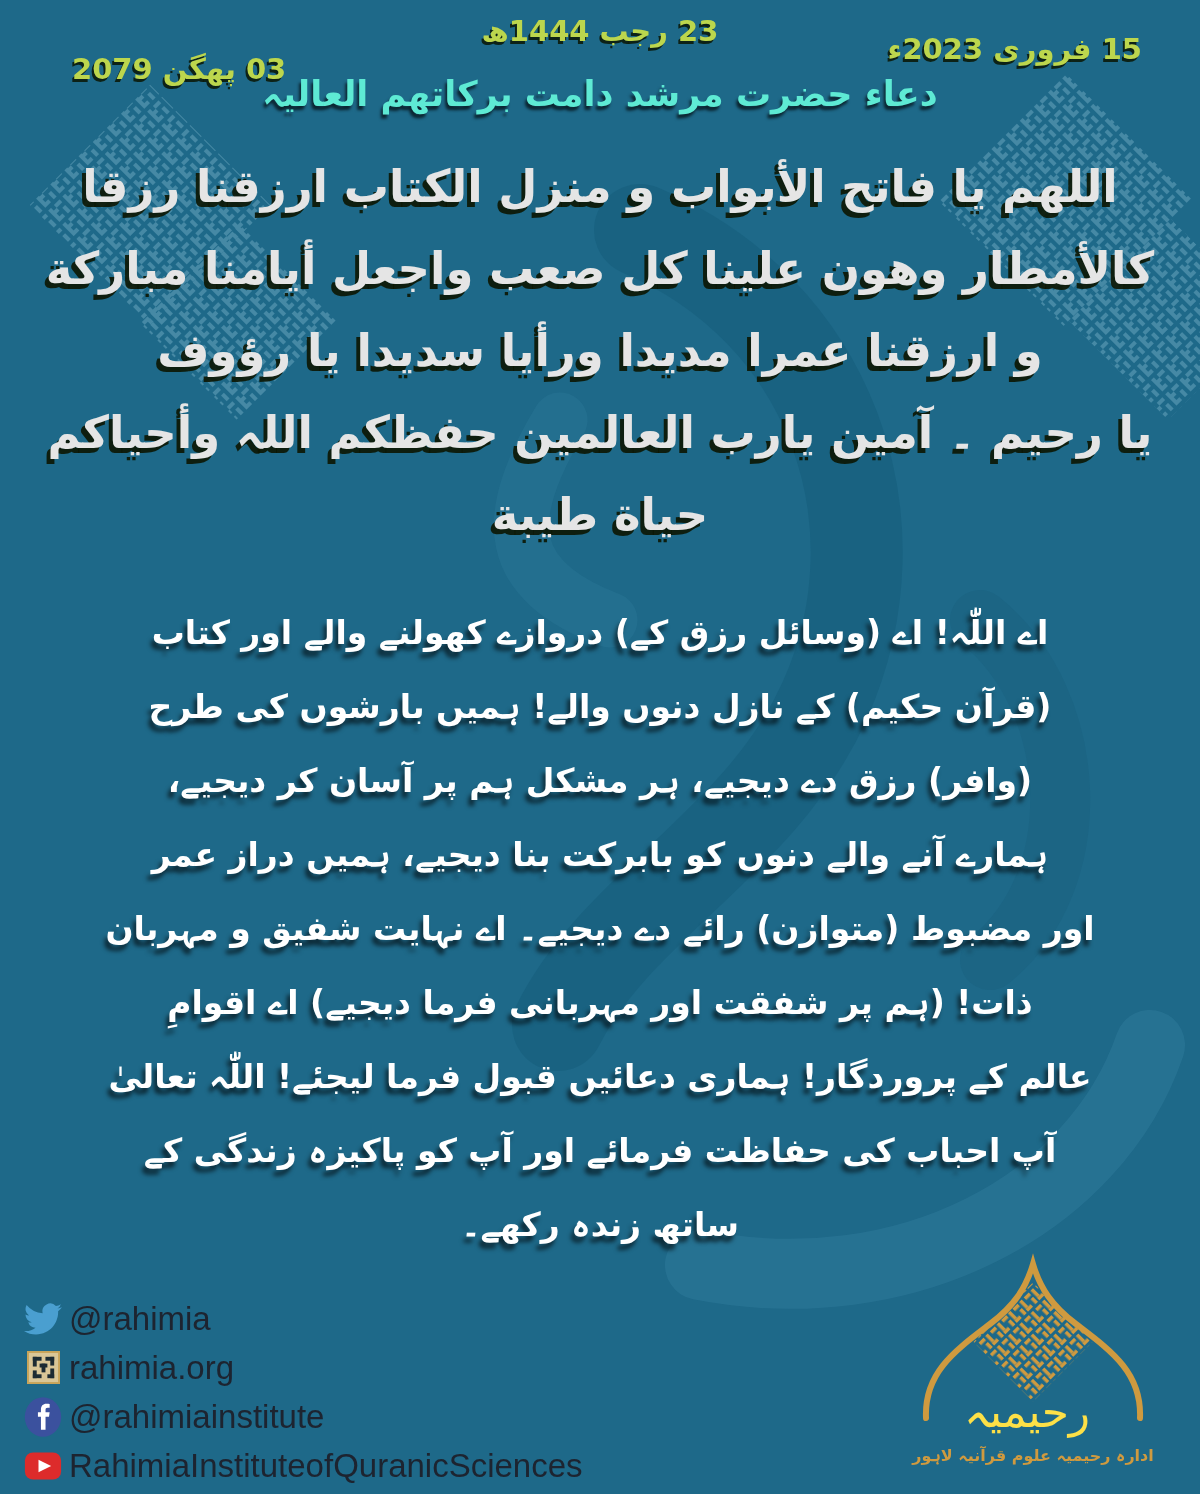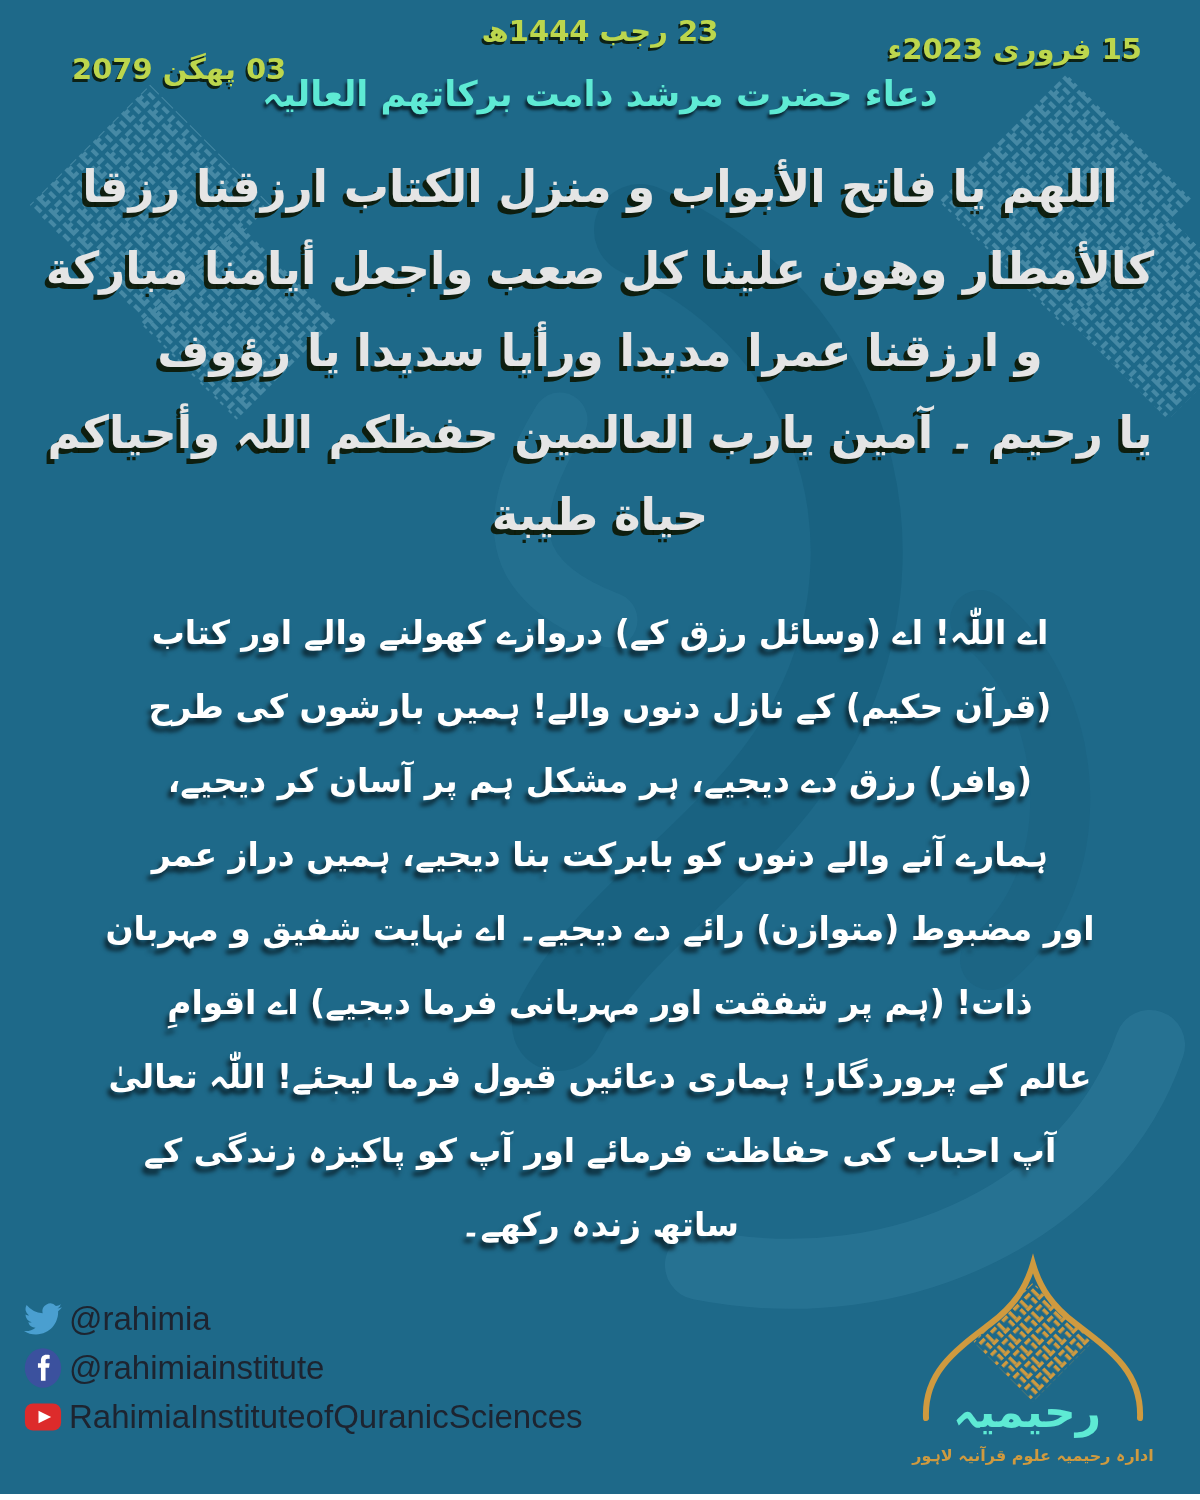--- a/index.html
+++ b/index.html
@@ -80,22 +80,22 @@
 
   
   .org-logo{
     position:absolute;right:22px;bottom:6px;
     width:290px;height:238px;
     text-align:center;
   }
   .org-logo svg{position:absolute;top:0;left:0;}
   .logo-name{
     position:absolute;top:136px;left:0;right:12px;
-    color:#5eead4;
-    font-size:44px;font-weight:bold;
+    color:#fde047;
+    font-size:44px;font-weight:normal;
     direction:rtl;
   }
   .logo-subtitle{
     position:absolute;top:196px;left:0;right:0;
     color:#cf9a3f;
     font-size:16px;font-weight:bold;
     direction:rtl;
     white-space:nowrap;
   }
 </style>
@@ -174,20 +174,40 @@
 
     <div class="social-row">
       <span class="social-icon">
         <svg width="38" height="38" viewBox="0 0 24 24">
           <path fill="#4a9fd0" d="M23.95 4.57a10 10 0 0 1-2.82.77 4.96 4.96 0 0 0 2.16-2.72c-.95.56-2 .96-3.12 1.19a4.92 4.92 0 0 0-8.39 4.48A13.94 13.94 0 0 1 1.64 3.16a4.92 4.92 0 0 0 1.52 6.57 4.9 4.9 0 0 1-2.23-.61v.06a4.92 4.92 0 0 0 3.95 4.83 4.99 4.99 0 0 1-2.21.08 4.94 4.94 0 0 0 4.6 3.42A9.87 9.87 0 0 1 0 19.54a13.99 13.99 0 0 0 7.56 2.21c9.05 0 14-7.5 14-13.98l-.02-.64a10 10 0 0 0 2.41-2.56z"></path>
         </svg>
       </span>
       <span class="social-handle">@rahimia</span>
     </div>
 
+    <div class="social-row">
+      <span class="social-icon">
+        <svg width="33" height="33" viewBox="0 0 34 34">
+          <rect x="1" y="1" width="32" height="32" fill="#d9c697" stroke="#c8a45a" stroke-width="2"></rect>
+          <g fill="#1c2b33">
+            <rect x="6" y="6" width="9" height="4"></rect>
+            <rect x="6" y="6" width="4" height="10"></rect>
+            <rect x="19" y="6" width="9" height="4"></rect>
+            <rect x="24" y="6" width="4" height="9"></rect>
+            <rect x="13" y="13" width="8" height="4"></rect>
+            <rect x="15" y="13" width="4" height="9"></rect>
+            <rect x="6" y="20" width="4" height="8"></rect>
+            <rect x="6" y="24" width="9" height="4"></rect>
+            <rect x="21" y="24" width="7" height="4"></rect>
+            <rect x="24" y="18" width="4" height="10"></rect>
+          </g>
+        </svg>
+      </span>
+      <span class="social-handle">rahimia.org</span>
+    </div>
 
     <div class="social-row">
       <span class="social-icon">
         <svg width="40" height="44" viewBox="0 0 24 26">
           <ellipse cx="12" cy="13" rx="11.5" ry="12.5" fill="#3b519e"></ellipse>
           <path fill="#ffffff" d="M13.6 10h2.6l-.4 2.8h-2.2V21h-2.9v-8.2H8.8V10h1.9V8.3c0-2.3 1.2-3.7 3.5-3.7.9 0 1.7.1 2 .2v2.3h-1.2c-1.1 0-1.4.5-1.4 1.3V10z"></path>
         </svg>
       </span>
       <span class="social-handle">@rahimiainstitute</span>
     </div>

